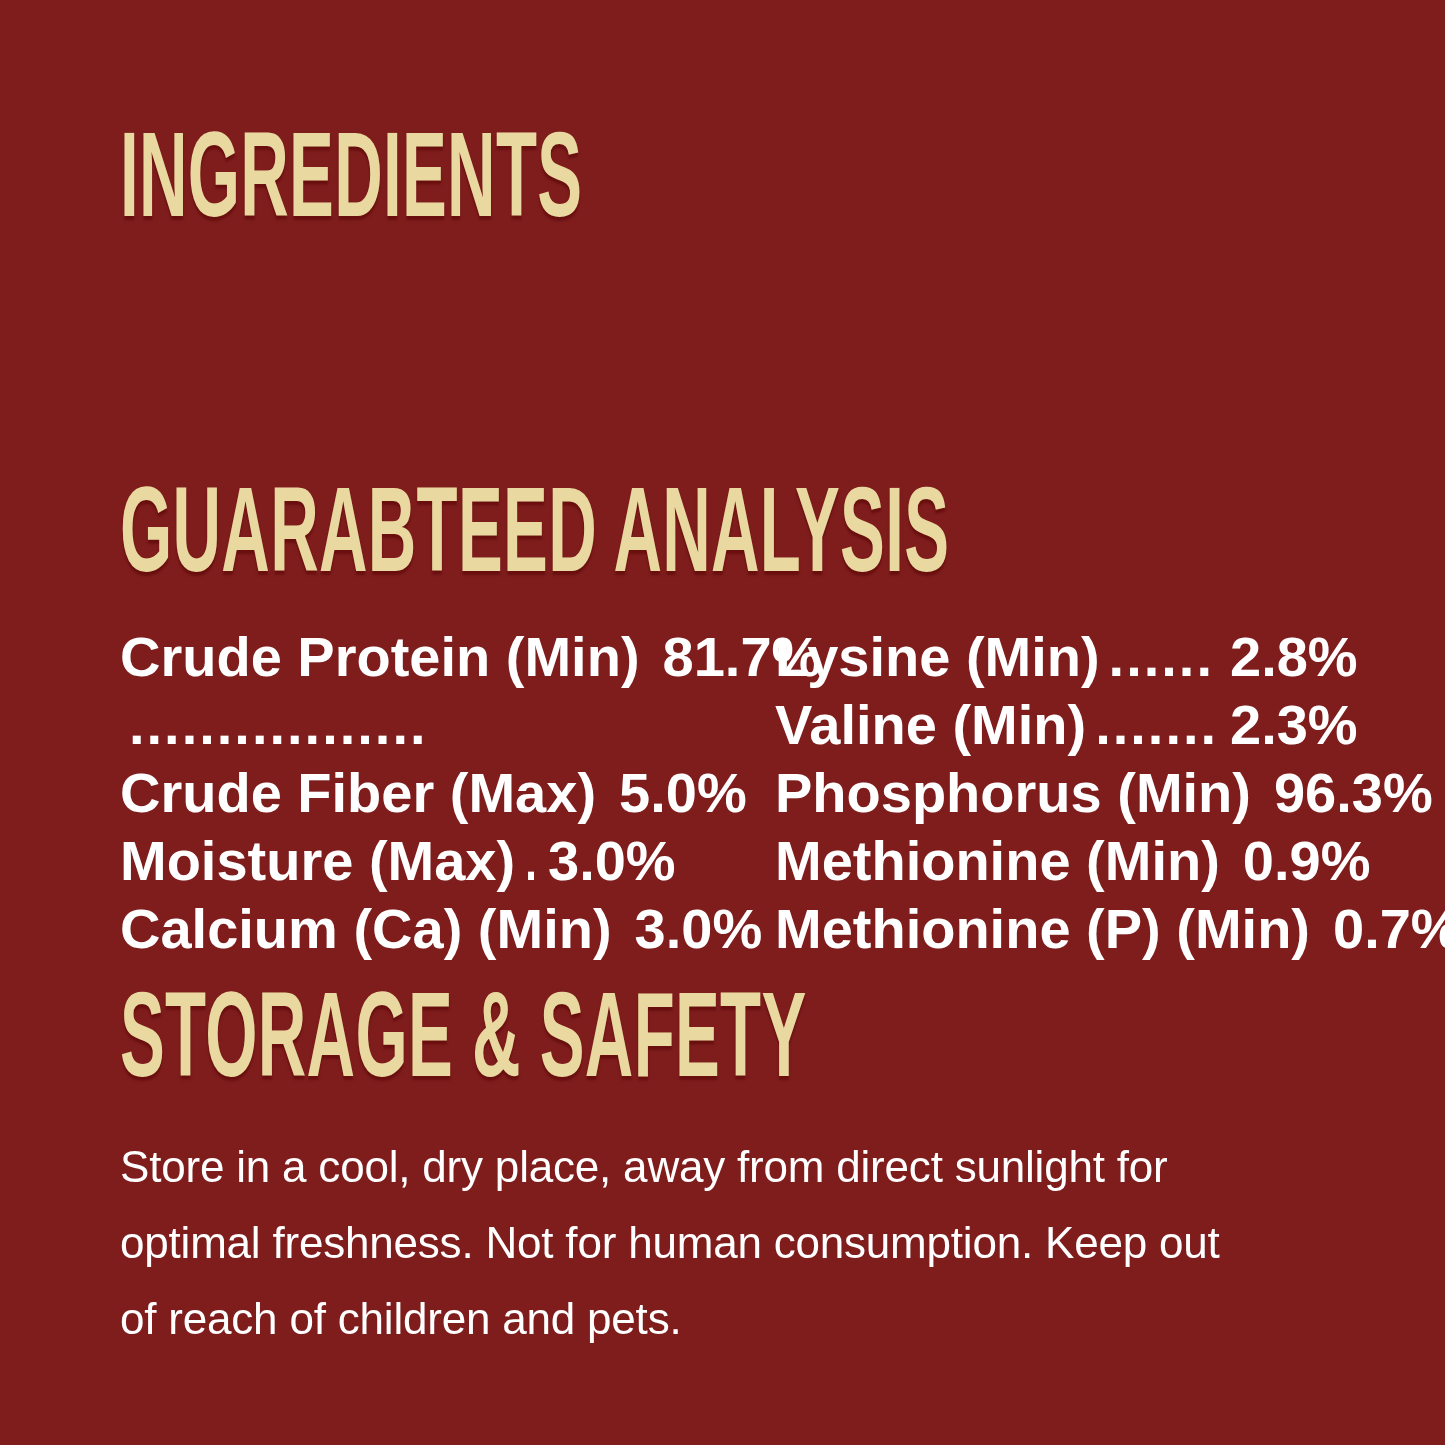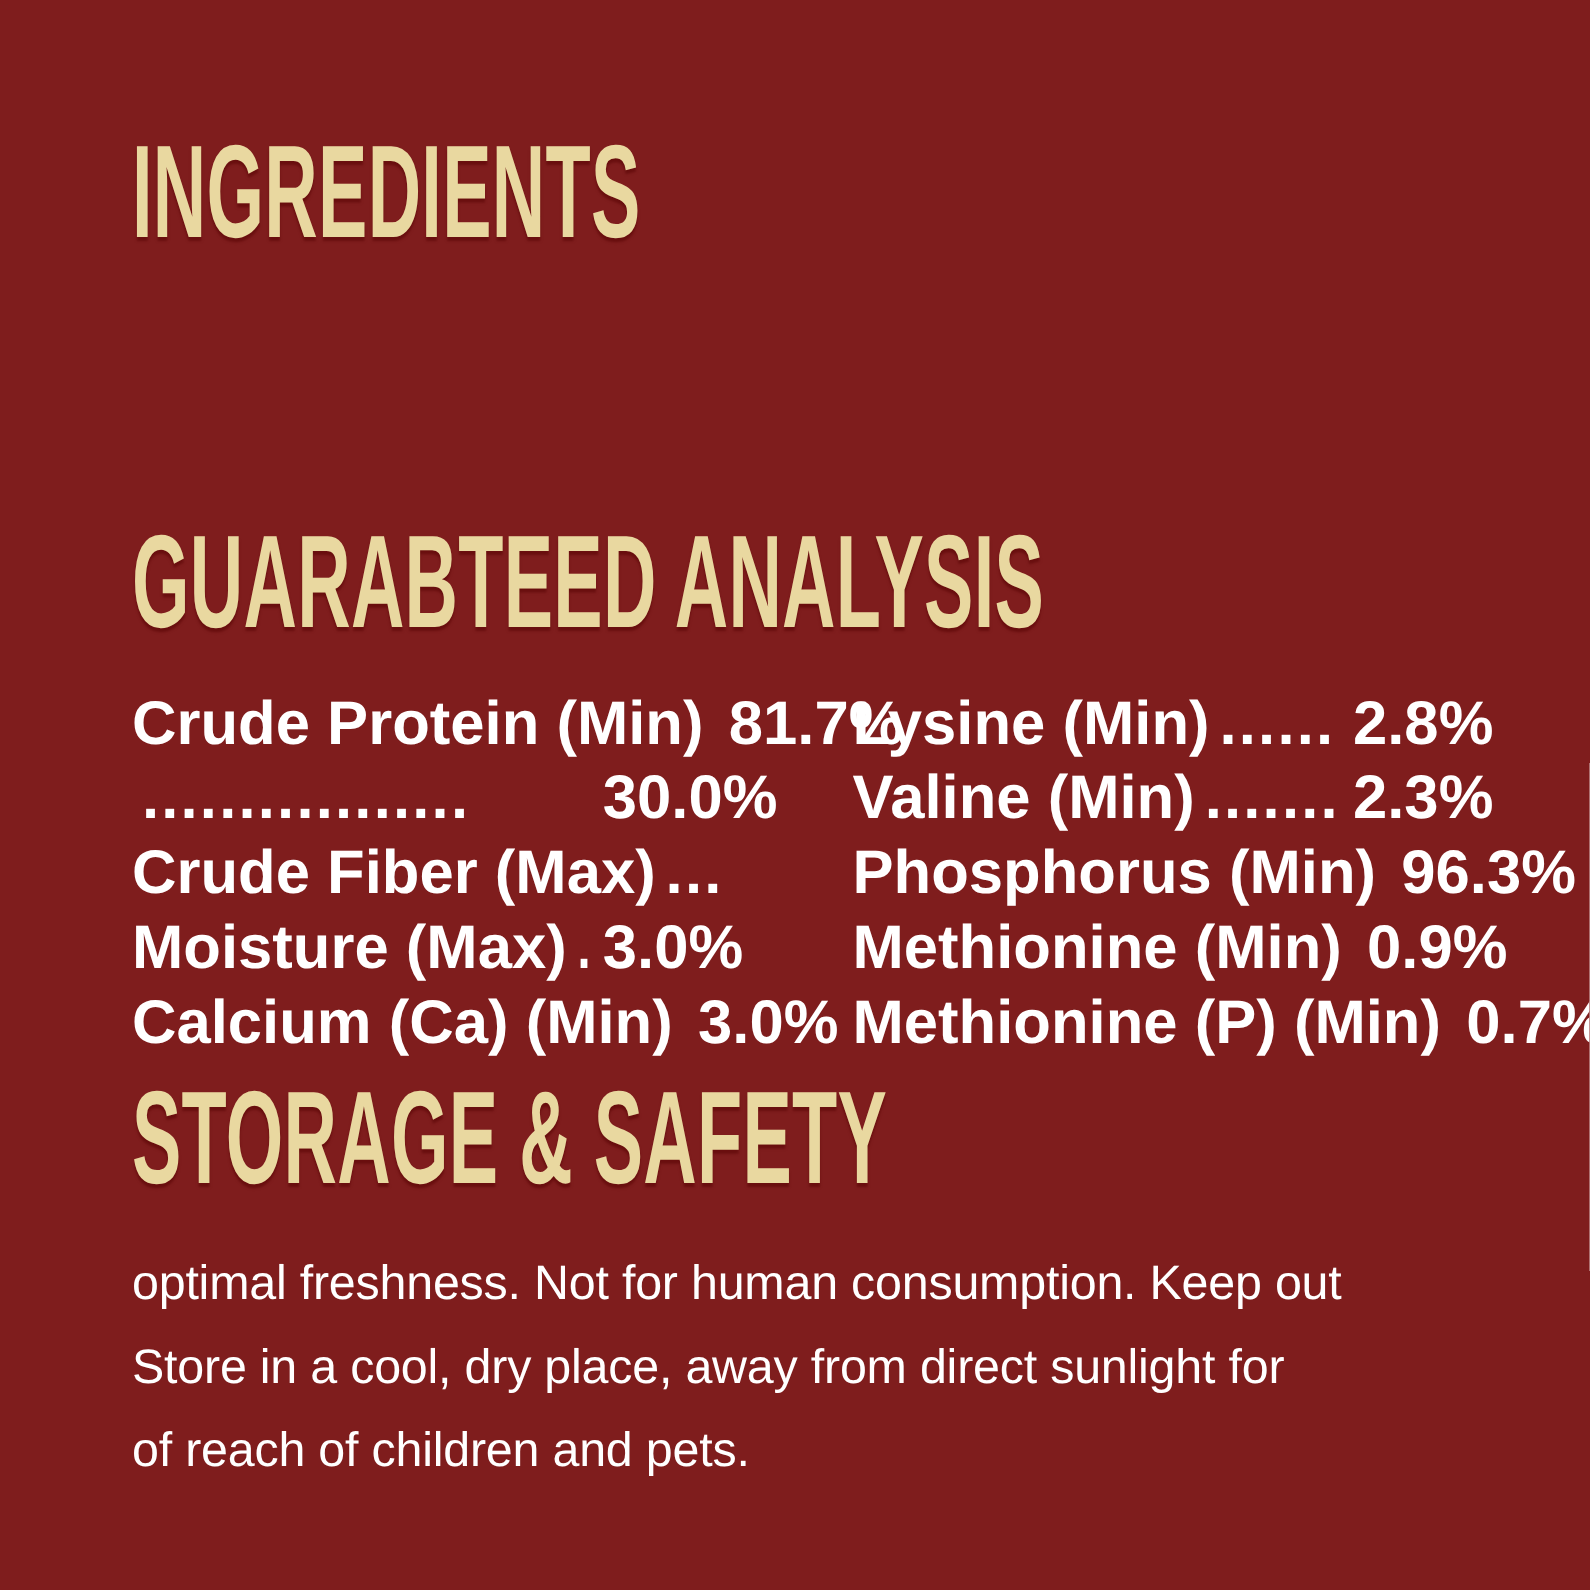--- a/index.html
+++ b/index.html
@@ -83,25 +83,25 @@
 
   <div class="analysis-grid">
     <div class="acol acol-left">
       <div class="arow">
         <span class="alabel">Crude Protein (Min)</span>
         <span class="adots">..........</span>
         <span class="aval">81.7%</span>
       </div>
       <div class="arow">
         <span class="adots">.................</span>
-        <span class="aval">30.0%</span>
       </div>
       <div class="arow">
         <span class="alabel">Crude Fiber (Max)</span>
         <span class="adots">..............</span>
+        <span class="aval">5.0%</span>
       </div>
       <div class="arow">
         <span class="alabel">Moisture (Max)</span>
         <span class="adots">..................</span>
         <span class="aval">3.0%</span>
       </div>
       <div class="arow">
         <span class="alabel">Calcium (Ca) (Min)</span>
         <span class="adots">..............</span>
         <span class="aval">3.0%</span>
@@ -132,18 +132,18 @@
         <span class="alabel">Methionine (P) (Min)</span>
         <span class="adots">...........</span>
         <span class="aval">0.7%</span>
       </div>
     </div>
   </div>
 
   <h1 class="hd" id="hd-storage">STORAGE &amp; SAFETY</h1>
 
   <div class="para" id="para-storage">
+    <div class="pline">Store in a cool, dry place, away from direct sunlight for</div>
     <div class="pline">optimal freshness. Not for human consumption. Keep out</div>
-    <div class="pline">Store in a cool, dry place, away from direct sunlight for</div>
     <div class="pline">of reach of children and pets.</div>
   </div>
 
 </div>
 
 </body></html>

